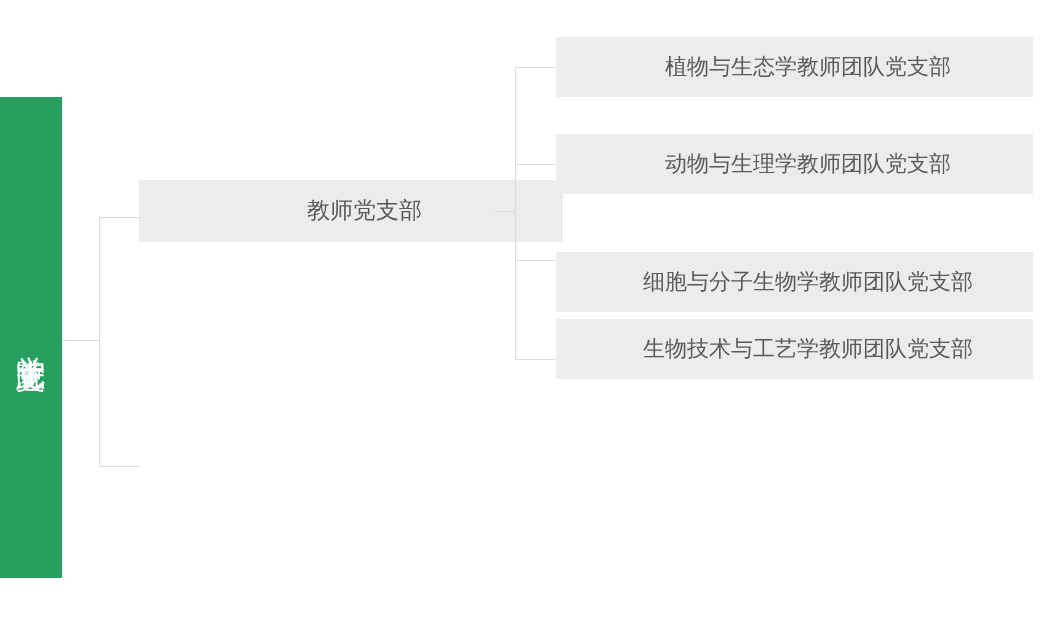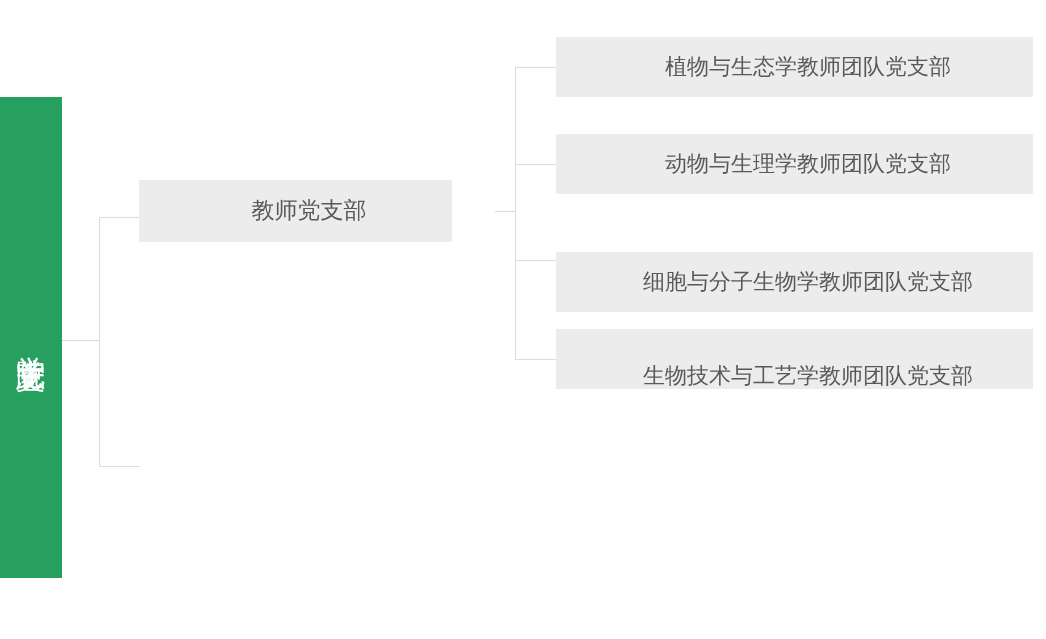--- a/index.html
+++ b/index.html
@@ -53,39 +53,39 @@
   }
   .node-label {
     font-size: 22px;
     line-height: 1.2;
     white-space: nowrap;
   }
 
   
   .node.level2 {
     left: 139px;
-    width: 313px;
+    width: 424px;
     height: 62px;
   }
   .node.level2 .node-label {
     font-size: 23px;
   }
   #node-teacher { top: 180px; }
   #node-union   { top: 436px; }
 
   
   .node.level3 {
     left: 556px;
     width: 477px;
     height: 60px;
   }
   #node-plant  { top: 37px; }
   #node-animal { top: 134px; }
   #node-cell   { top: 230px; margin-top: 22px; }
-  #node-biotech{ top: 329px; align-items: flex-end; }
+  #node-biotech{ top: 319px; }
 
   
   .line {
     position: absolute;
     background: #dcdcdc;
   }
   .line.h { height: 1px; }
   .line.v { width: 1px; }
 
   

